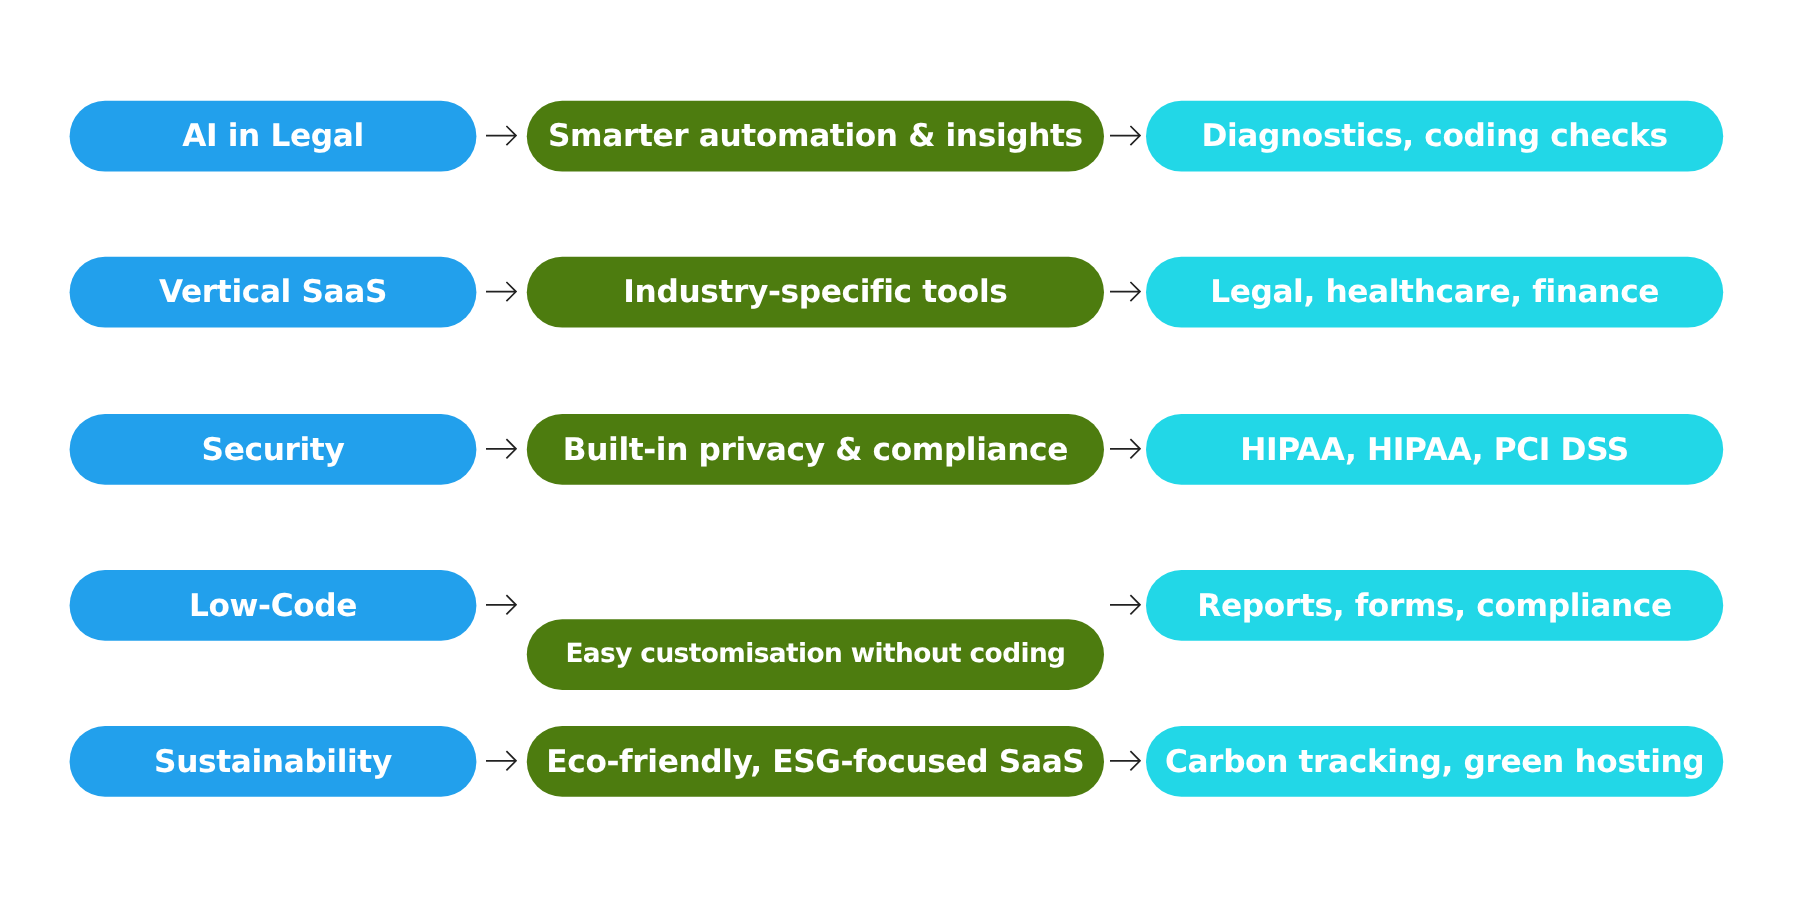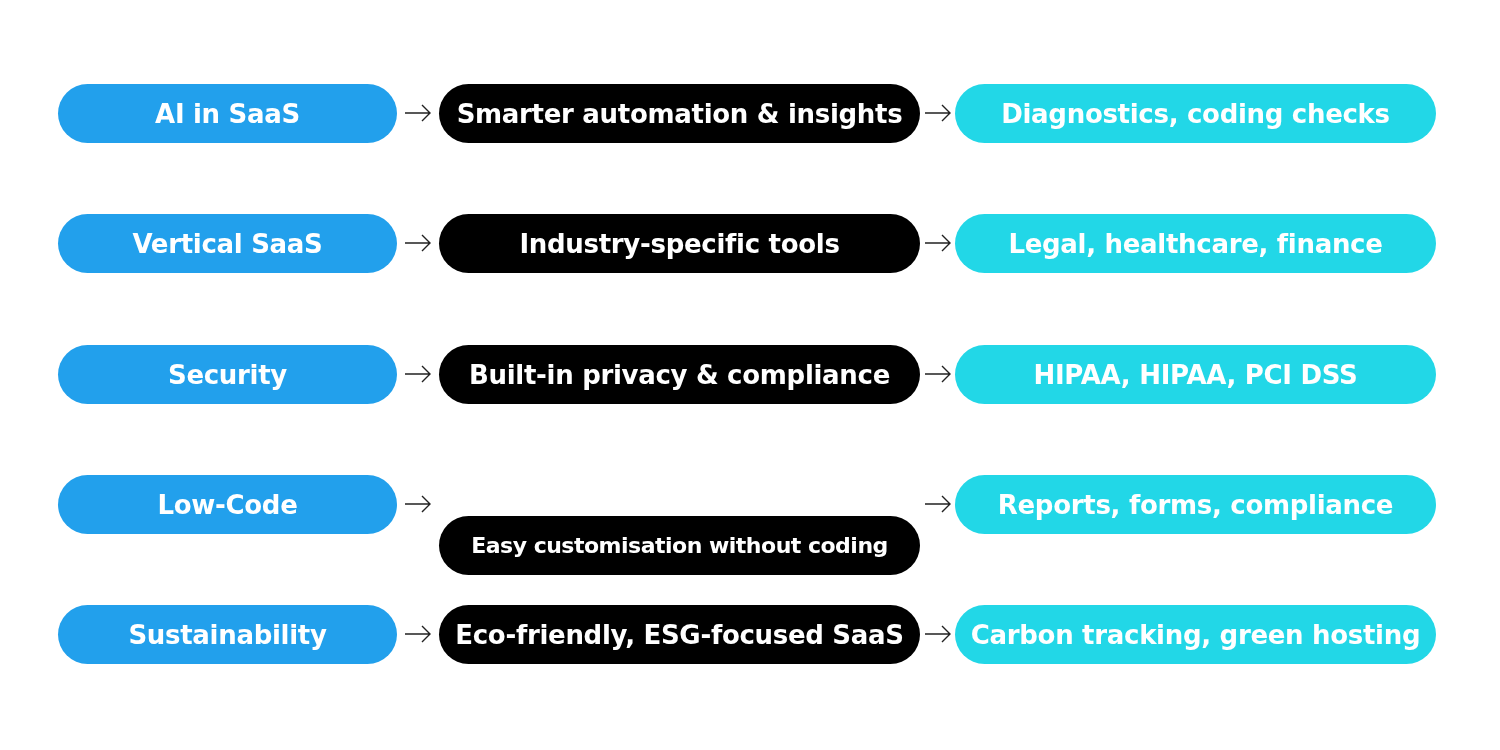--- a/index.html
+++ b/index.html
@@ -5,34 +5,34 @@
     html, body { margin: 0; padding: 0; background: #ffffff; }
     body { width: 1500px; height: 750px; position: relative; overflow: hidden; font-family: "DejaVu Sans", sans-serif; }
     .row { position: absolute; left: 0; width: 1500px; height: 59px; }
     .pill {
       position: absolute; top: 0; height: 59px; border-radius: 30px;
       display: flex; align-items: center; justify-content: center;
       color: #ffffff; font-weight: bold; font-size: 26px; letter-spacing: -0.3px;
       white-space: nowrap; box-sizing: border-box;
     }
     .p1 { left: 58px; width: 339px; background: #22a0ec; }
-    .p2 { left: 439px; width: 481px; background: #000000; }
+    .p2 { left: 439px; width: 481px; background: #4d7c0f; }
     .p3 { left: 955px; width: 481px; background: #22d7e7; }
     .small { font-size: 22px; letter-spacing: -0.5px; margin-top: 41px; }
     .arrow { position: absolute; top: 17px; width: 28px; height: 24px; }
     .a1 { left: 404px; }
     .a2 { left: 924px; }
   </style>
 </head>
 <body>
 
 <div>
 
   <div class="row" style="top:84px;">
-    <div class="pill p1">AI in SaaS</div>
+    <div class="pill p1">AI in Legal</div>
     <svg class="arrow a1" viewBox="0 0 28 24">
         <path d="M1 12H26M18 4L26 12L18 20" fill="none" stroke="#222" stroke-width="1.4"></path>
       </svg>
     <div class="pill p2">Smarter automation &amp; insights</div>
     <svg class="arrow a2" viewBox="0 0 28 24">
         <path d="M1 12H26M18 4L26 12L18 20" fill="none" stroke="#222" stroke-width="1.4"></path>
       </svg>
     <div class="pill p3">Diagnostics, coding checks</div>
   </div>
 

